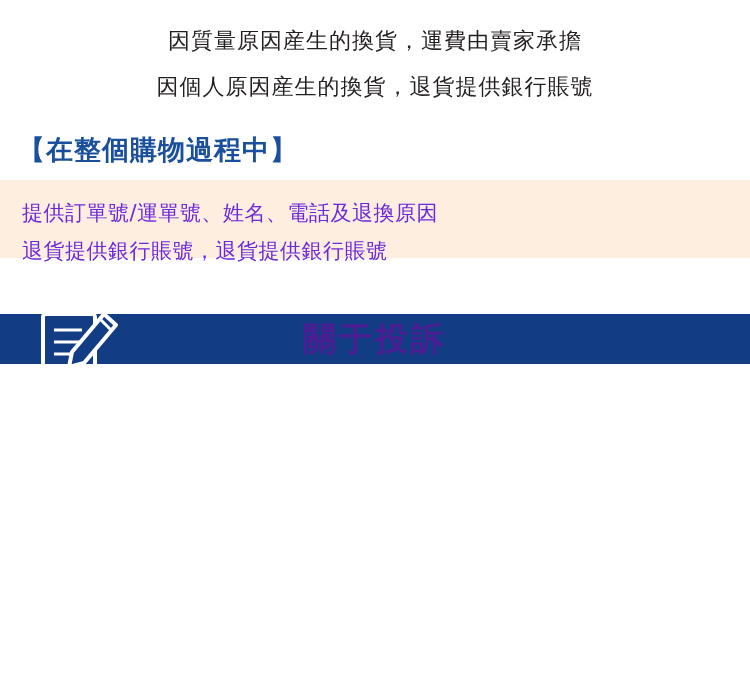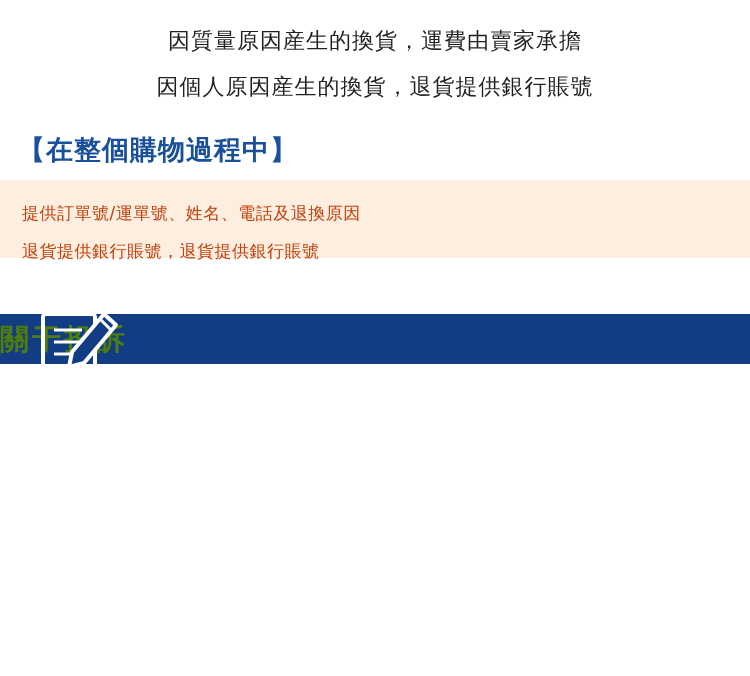--- a/index.html
+++ b/index.html
@@ -44,24 +44,24 @@
 
   
   .note-block {
     margin: 12px 0 0 0;
     background: #fdeee0;
     padding: 14px 0 16px 22px;
     height: 78px;
     box-sizing: border-box;
   }
   .note-line {
-    font-size: 17px;
+    font-size: 21px;
     line-height: 38px;
     letter-spacing: 0.5px;
-    color: #c2410c;
+    color: #6d28d9;
     white-space: nowrap;
   }
 
   
   .banner-wrap {
     position: relative;
     margin-top: 46px;
     height: 70px;
   }
   .banner-bar {
@@ -72,23 +72,23 @@
     height: 50px;
     background: #123c83;
   }
   .banner-title {
     position: absolute;
     left: 0;
     top: 10px;
     width: 750px;
     height: 50px;
     line-height: 50px;
-    text-align: left;
-    color: #4d7c0f;
-    font-size: 29px;
+    text-align: center;
+    color: #4c1d95;
+    font-size: 33px;
     font-weight: bold;
     letter-spacing: 3px;
   }
   .pencil-icon {
     position: absolute;
     left: 38px;
     top: -4px;
     width: 82px;
     height: 76px;
   }

